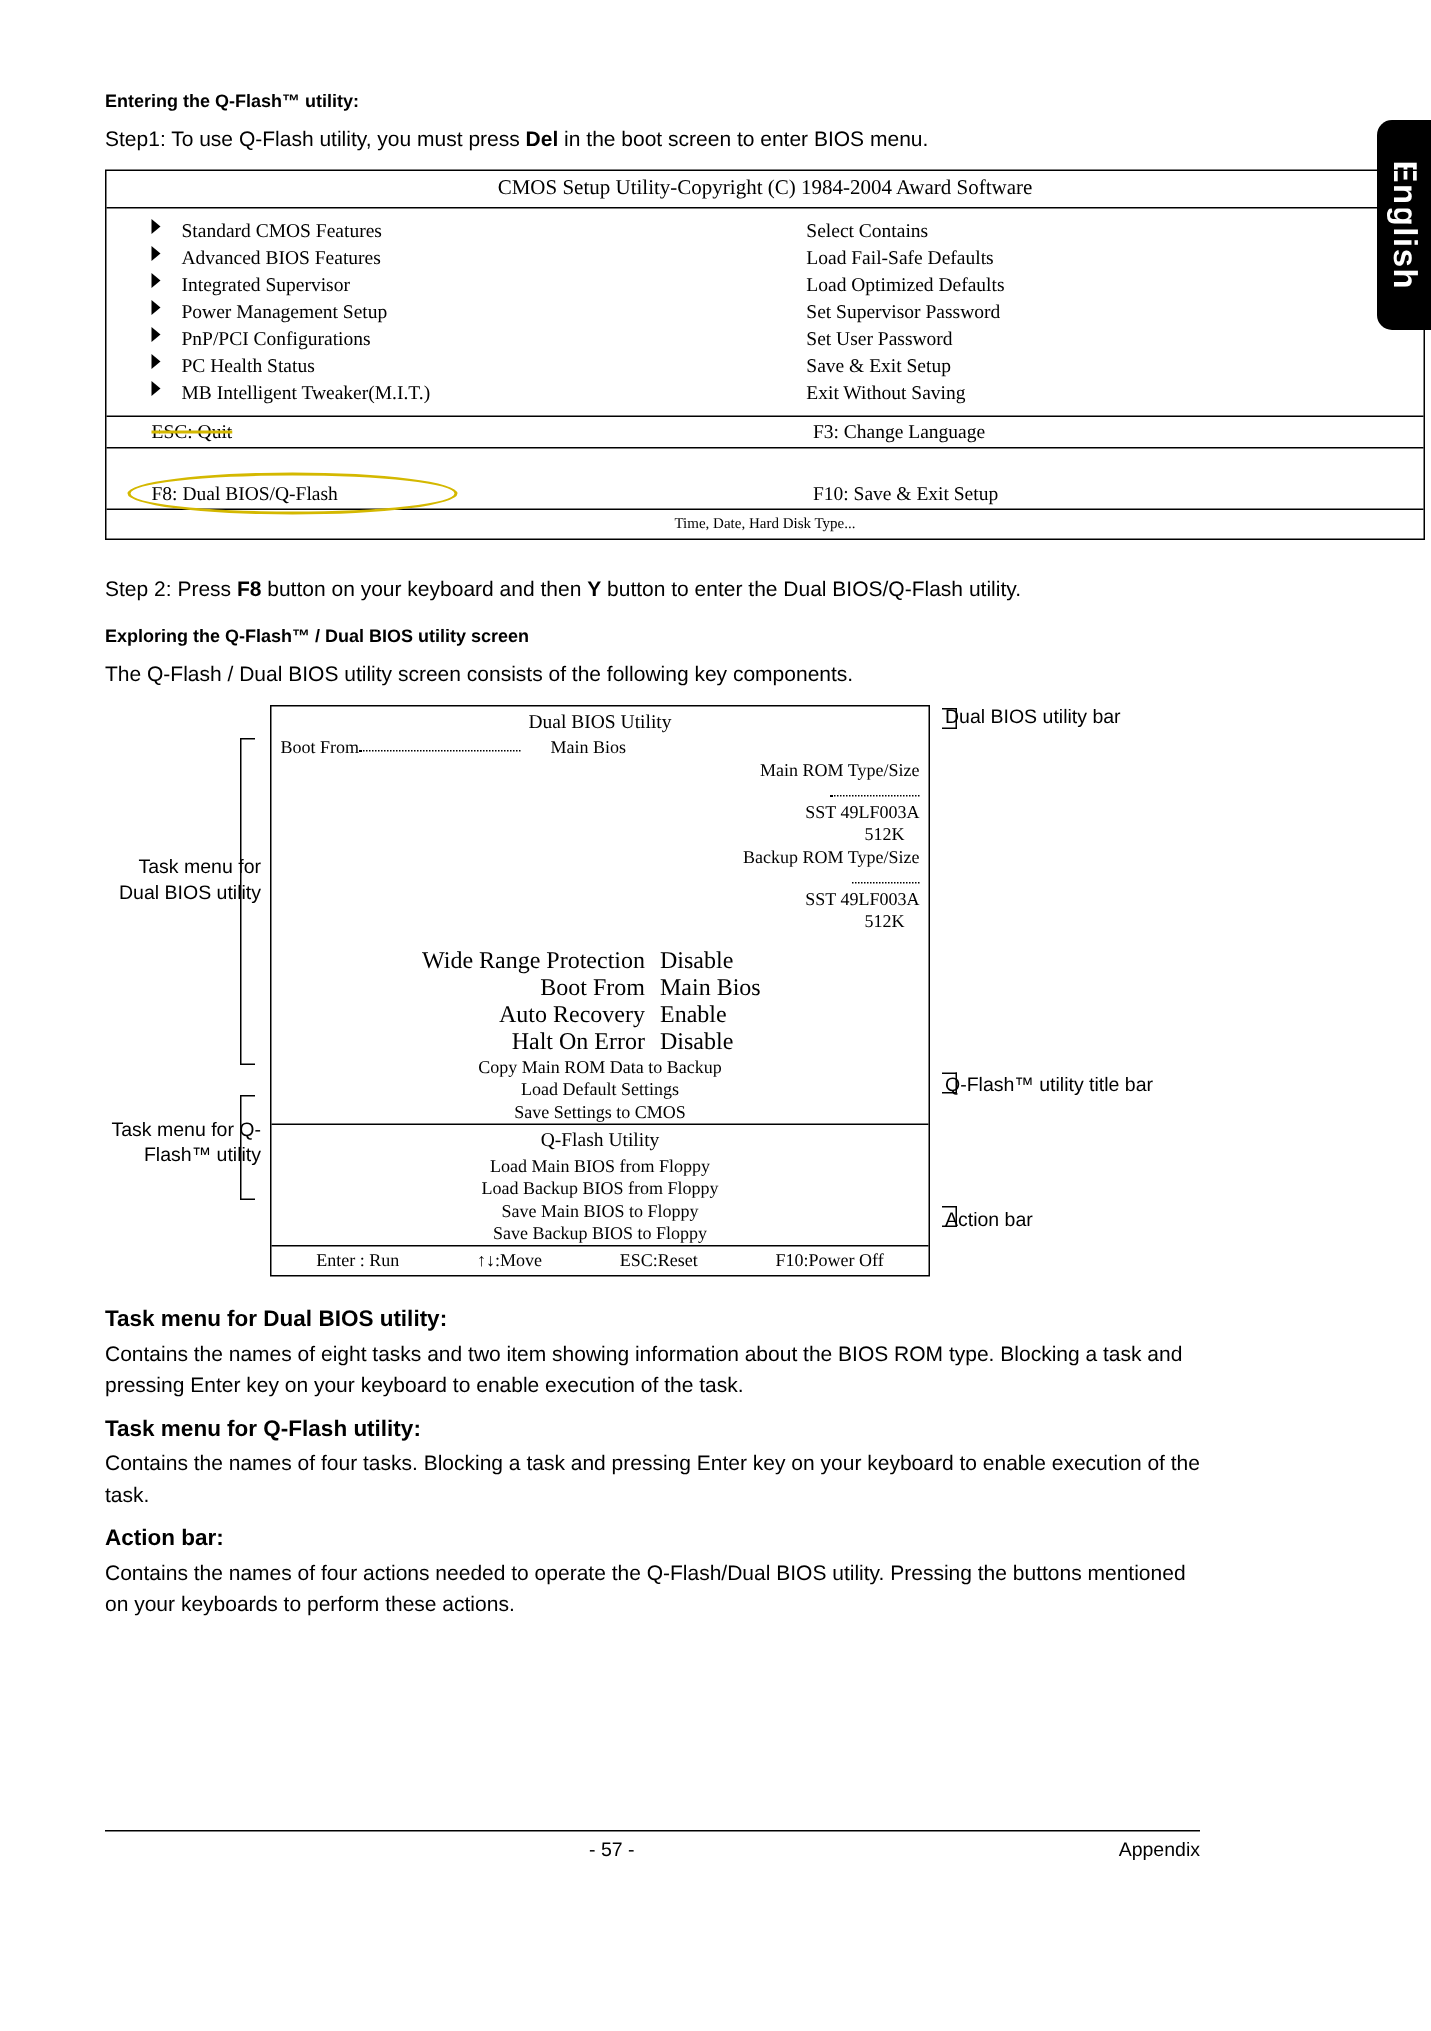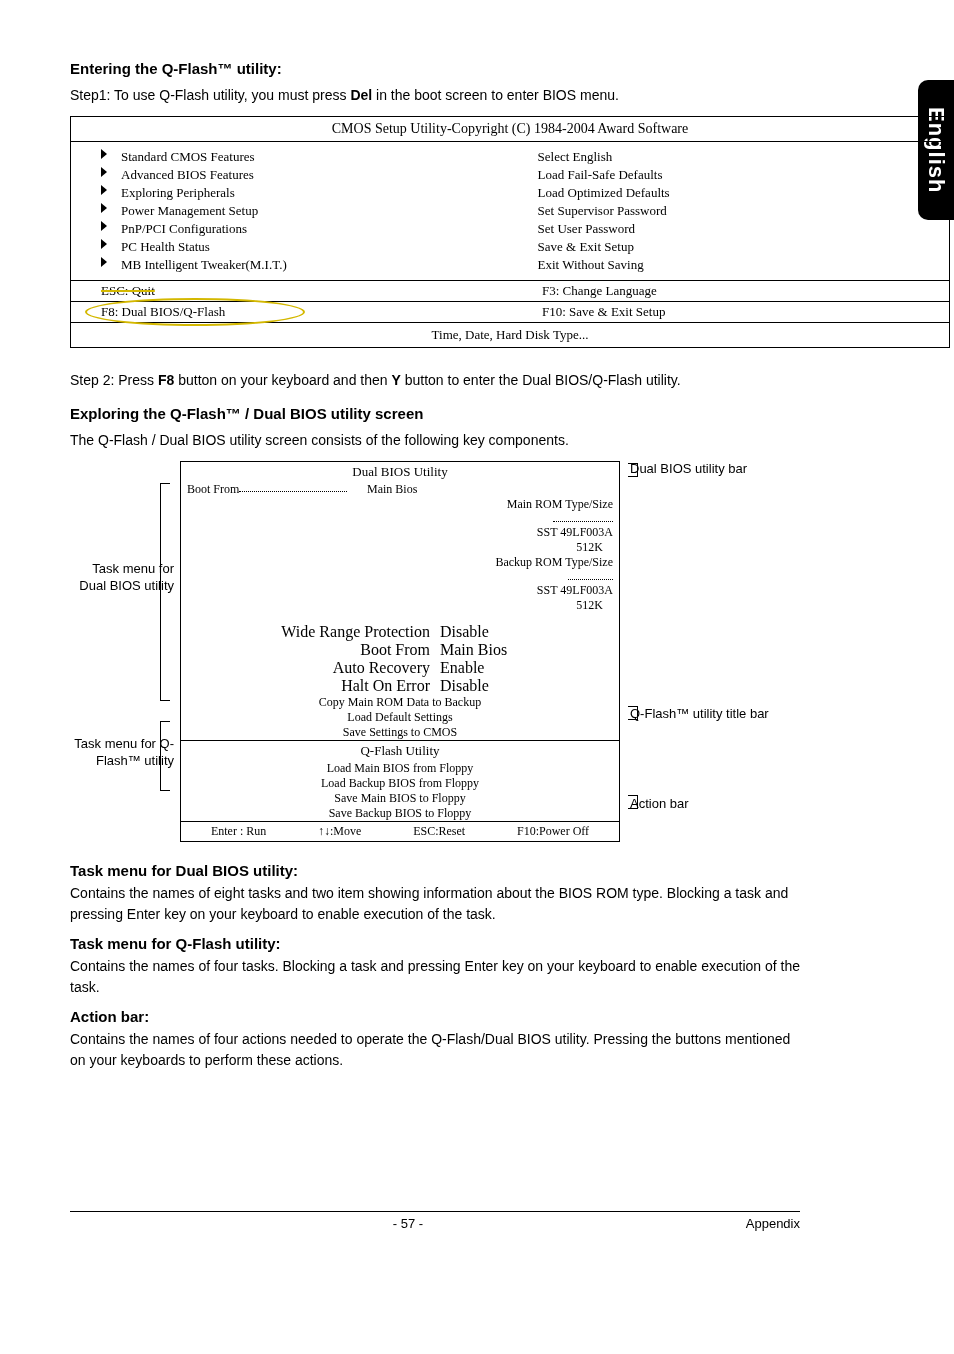--- a/index.html
+++ b/index.html
@@ -19,21 +19,21 @@
     display: flex;
     align-items: center;
     justify-content: center;
   }
   .side-tab span {
     writing-mode: vertical-rl;
     font-weight: bold;
     font-size: 22px;
     letter-spacing: 1px;
   }
-  h3.section { font-size: 15px; font-weight: bold; margin-bottom: 8px; }
+  h3.section { font-size: 12px; font-weight: bold; margin-bottom: 8px; }
   p.para { font-size: 14px; line-height: 1.5; margin-bottom: 10px; }
   .del-bold { font-weight: bold; }
   .cmos-box {
     border: 1px solid #000;
     width: 880px;
     margin: 10px 0 22px 0;
     font-family: "Times New Roman", Times, serif;
   }
   .cmos-title {
     text-align: center;
@@ -45,21 +45,21 @@
     display: flex;
     border-bottom: 1px solid #000;
   }
   .cmos-col-left { width: 52%; padding: 6px 10px 6px 30px; }
   .cmos-col-right { width: 48%; padding: 6px 10px; border-left: none; }
   .menu-item { display: flex; align-items: flex-start; font-size: 13px; padding: 1px 0; }
   .tri { display:inline-block; width:0; height:0; border-top:5px solid transparent; border-bottom:5px solid transparent; border-left:6px solid #000; margin-right: 14px;}
   .cmos-keys { display: flex; border-bottom: 1px solid #000; padding: 2px 0 2px 30px; font-size: 13px; position: relative; }
   .cmos-keys .left { width: 52%; }
   .cmos-keys .right { width: 48%; }
-  .cmos-footer { text-align: center; padding: 4px 0; font-size: 13px; }
+  .cmos-footer { text-align: center; padding: 4px 0; font-size: 10px; }
   .highlight-oval {
     position: absolute;
     left: 14px;
     top: -4px;
     width: 220px;
     height: 28px;
     border: 2px solid #d4b800;
     border-radius: 50%;
     pointer-events: none;
   }
@@ -148,42 +148,42 @@
         <div class="menu-item">
             <span class="tri"></span>
             <span>Standard CMOS Features</span>
           </div>
         <div class="menu-item">
             <span class="tri"></span>
             <span>Advanced BIOS Features</span>
           </div>
         <div class="menu-item">
             <span class="tri"></span>
-            <span>Exploring Peripherals</span>
+            <span>Integrated Supervisor</span>
           </div>
         <div class="menu-item">
             <span class="tri"></span>
             <span>Power Management Setup</span>
           </div>
         <div class="menu-item">
             <span class="tri"></span>
             <span>PnP/PCI Configurations</span>
           </div>
         <div class="menu-item">
             <span class="tri"></span>
             <span>PC Health Status</span>
           </div>
         <div class="menu-item">
             <span class="tri"></span>
             <span>MB Intelligent Tweaker(M.I.T.)</span>
           </div>
       </div>
       <div class="cmos-col-right">
         <div class="menu-item">
-            <span>Select English</span>
+            <span>Select Contains</span>
           </div>
         <div class="menu-item">
             <span>Load Fail-Safe Defaults</span>
           </div>
         <div class="menu-item">
             <span>Load Optimized Defaults</span>
           </div>
         <div class="menu-item">
             <span>Set Supervisor Password</span>
           </div>
@@ -195,21 +195,21 @@
           </div>
         <div class="menu-item">
             <span>Exit Without Saving</span>
           </div>
       </div>
     </div>
     <div class="cmos-keys">
       <div class="left"><span class="esc-strike">ESC: Quit</span></div>
       <div class="right">F3: Change Language</div>
     </div>
-    <div class="cmos-keys" style="position:relative;">
+    <div class="cmos-keys" style="position:relative;margin-top:20px;">
       <div class="highlight-oval"></div>
       <div class="left">F8: Dual BIOS/Q-Flash</div>
       <div class="right">F10: Save &amp; Exit Setup</div>
     </div>
     <div class="cmos-footer">Time, Date, Hard Disk Type...</div>
   </div>
 
   <p class="para">
     <span>Step 2: Press </span><span class="del-bold">F8</span><span> button on your keyboard and then </span><span class="del-bold">Y</span><span> button to enter the Dual BIOS/Q-Flash utility.</span>
   </p>

